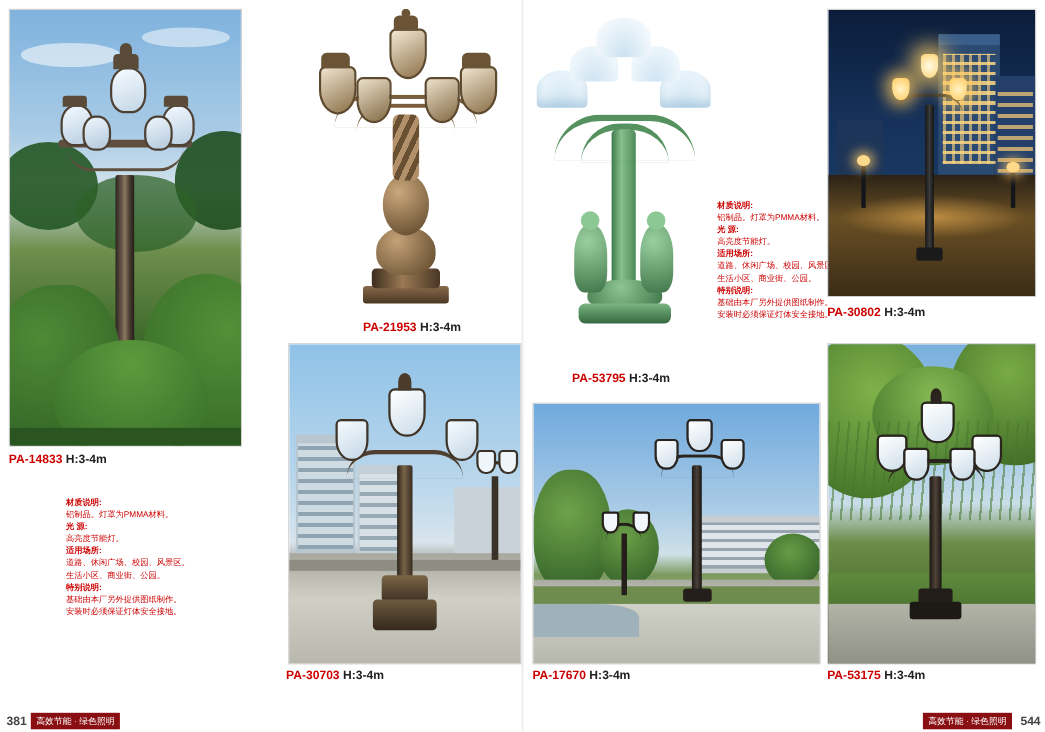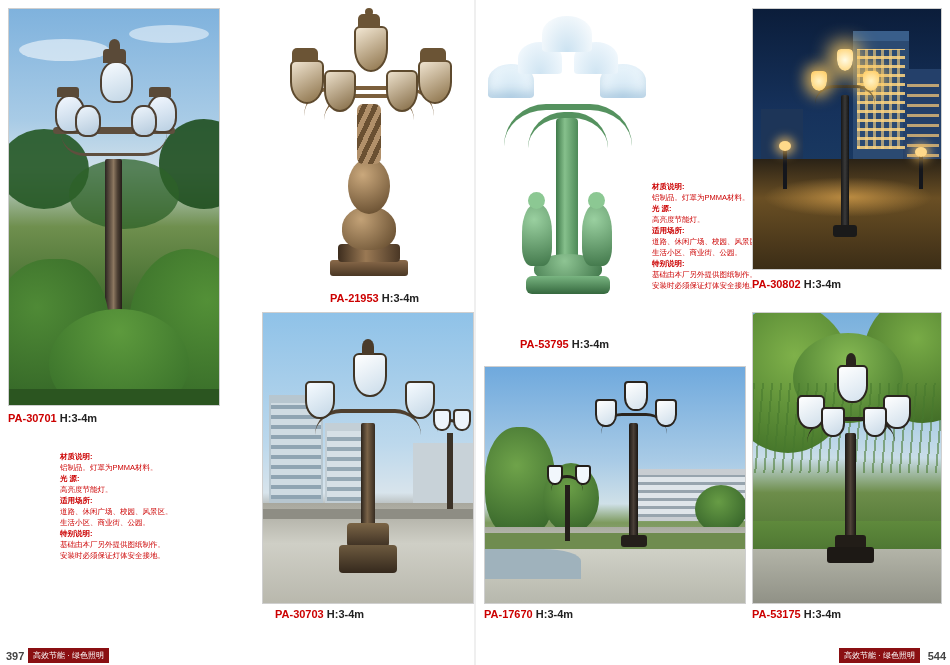--- a/index.html
+++ b/index.html
@@ -82,21 +82,21 @@
     <div style="position:absolute;left:100px;top:30px;width:11px;height:12px;background:#5a4a38;border-radius:50% 50% 0 0;"></div>
     <div class="lampglobe" style="left:66px;top:96px;width:22px;height:28px;background:linear-gradient(160deg,#eef5fc,#b3c9dc);border:2px solid #4e4032;"></div>
     <div class="lampglobe" style="left:122px;top:96px;width:22px;height:28px;background:linear-gradient(160deg,#eef5fc,#b3c9dc);border:2px solid #4e4032;"></div>
 
     <div style="position:absolute;left:-20px;top:250px;width:120px;height:160px;background:radial-gradient(circle at 40% 30%, #4f8a36, #2b5a22);border-radius:50% 40% 55% 45%;"></div>
     <div style="position:absolute;left:120px;top:240px;width:130px;height:170px;background:radial-gradient(circle at 60% 30%, #539037, #2e6024);border-radius:45% 55% 40% 50%;"></div>
     <div style="position:absolute;left:40px;top:300px;width:140px;height:110px;background:radial-gradient(circle at 50% 20%, #5d9a3d, #336a27);border-radius:50%;"></div>
     <div style="position:absolute;left:0;top:380px;width:212px;height:26px;background:#2b5520;"></div>
   </div>
   <div class="caption" style="left:8px;top:412px;">
-    <span>PA-30701</span> <span class="h">H:3-4m</span>
+    <span>PA-14833</span> <span class="h">H:3-4m</span>
   </div>
 
   <div class="specblock" style="left:60px;top:452px;">
     <p class="t">材质说明:</p>
     <p>铝制品。灯罩为PMMA材料。</p>
     <p class="t">光     源:</p>
     <p>高亮度节能灯。</p>
     <p class="t">适用场所:</p>
     <p>道路、休闲广场、校园、风景区。</p>
     <p>生活小区、商业街、公园。</p>
@@ -220,21 +220,21 @@
     <div style="position:absolute;left:42px;top:68px;width:26px;height:34px;background:linear-gradient(150deg,#f6fbff,#c4d7e6);border-radius:5px 5px 48% 48%;border:2px solid #3f3425;"></div>
     <div style="position:absolute;left:142px;top:68px;width:26px;height:34px;background:linear-gradient(150deg,#f6fbff,#c4d7e6);border-radius:5px 5px 48% 48%;border:2px solid #3f3425;"></div>
     <div style="position:absolute;left:90px;top:40px;width:30px;height:40px;background:linear-gradient(150deg,#ffffff,#cadcea);border-radius:6px 6px 48% 48%;border:2px solid #3f3425;"></div>
     <div style="position:absolute;left:99px;top:26px;width:12px;height:16px;background:#4a3b2a;border-radius:50% 50% 0 0;"></div>
 
     <div style="position:absolute;left:184px;top:120px;width:6px;height:76px;background:#3b3227;"></div>
     <div style="position:absolute;left:174px;top:106px;width:26px;height:16px;border-top:3px solid #3b3227;border-radius:30px 30px 0 0;"></div>
     <div style="position:absolute;left:170px;top:96px;width:14px;height:18px;background:#eef5fb;border:2px solid #3b3227;border-radius:4px 4px 45% 45%;"></div>
     <div style="position:absolute;left:190px;top:96px;width:14px;height:18px;background:#eef5fb;border:2px solid #3b3227;border-radius:4px 4px 45% 45%;"></div>
   </div>
-  <div class="caption" style="left:275px;top:608px;">
+  <div class="caption" style="left:260px;top:608px;">
     <span>PA-30703</span> <span class="h">H:3-4m</span>
   </div>
 
   <div class="photo" id="p6" style="left:484px;top:366px;width:262px;height:238px;">
     <div class="sky"></div>
 
     <div style="position:absolute;left:150px;top:102px;width:112px;height:52px;background:#c8cdd2;"></div>
     <div style="position:absolute;left:152px;top:108px;width:108px;height:42px;background:repeating-linear-gradient(0deg,#97a4ae 0 3px,#dfe5ea 3px 8px);"></div>
 
     <div style="position:absolute;left:0;top:60px;width:70px;height:110px;background:radial-gradient(circle at 45% 35%,#6fa34a,#2f5d26);border-radius:45% 45% 40% 40%;"></div>
@@ -283,21 +283,21 @@
     <div style="position:absolute;left:68px;top:94px;width:20px;height:26px;background:linear-gradient(150deg,#fbfdff,#c7d8e6);border:2px solid #2a241e;border-radius:4px 4px 46% 46%;"></div>
     <div style="position:absolute;left:110px;top:94px;width:20px;height:26px;background:linear-gradient(150deg,#fbfdff,#c7d8e6);border:2px solid #2a241e;border-radius:4px 4px 46% 46%;"></div>
     <div style="position:absolute;left:84px;top:52px;width:27px;height:34px;background:linear-gradient(150deg,#ffffff,#d4e2ee);border:2px solid #2a241e;border-radius:5px 5px 46% 46%;"></div>
     <div style="position:absolute;left:93px;top:40px;width:10px;height:14px;background:#2a241e;border-radius:50% 50% 0 0;"></div>
   </div>
   <div class="caption" style="left:752px;top:608px;">
     <span>PA-53175</span> <span class="h">H:3-4m</span>
   </div>
 
   <div class="footer-left">
-    <div class="pnum" style="left:6px;">397</div>
+    <div class="pnum" style="left:6px;">381</div>
     <div class="fbar" style="left:28px;">高效节能 · 绿色照明</div>
   </div>
   <div class="footer-right">
     <div class="fbar" style="right:30px;">高效节能 · 绿色照明</div>
     <div class="pnum" style="right:4px;">544</div>
   </div>
 
 </div>
 
 </body></html>

